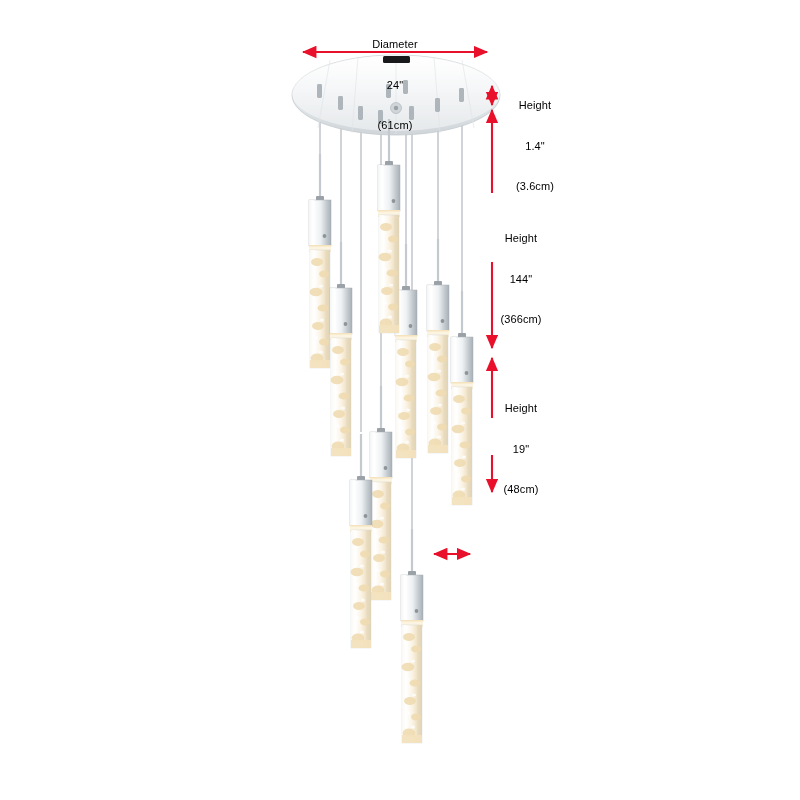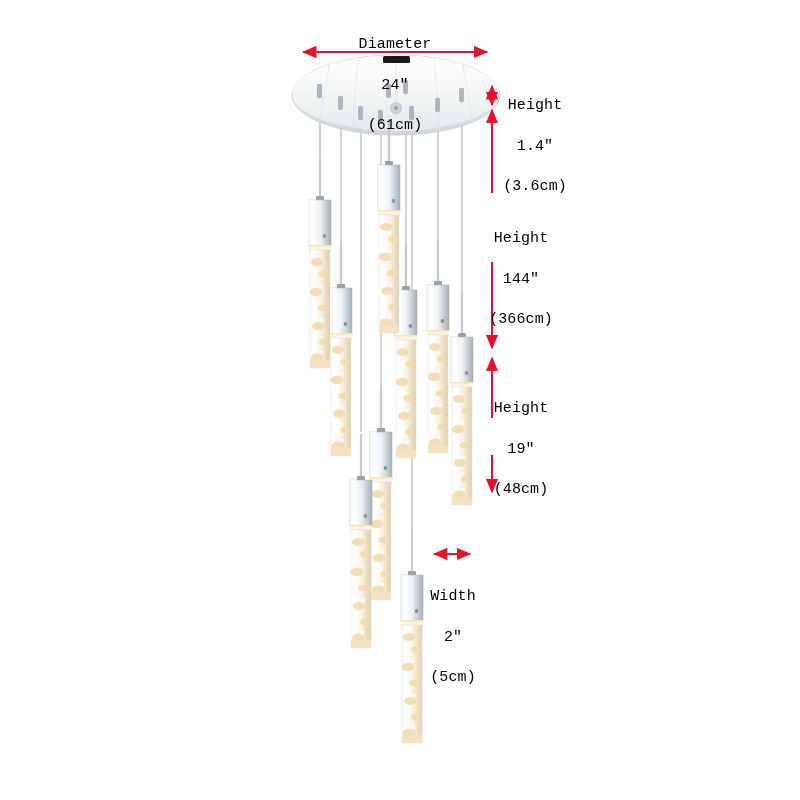--- a/index.html
+++ b/index.html
@@ -6,26 +6,25 @@
   body{
     width:800px;height:800px;background:#ffffff;
     font-family:"Liberation Sans", sans-serif;
     position:relative;overflow:hidden;
   }
   #stage{position:absolute;inset:0;}
 
   .lbl{
     position:absolute;
     color:#000;
-    font-size:15px;
+    font-size:11px;
     line-height:13.5px;
     text-align:center;
     white-space:pre;
     letter-spacing:0.1px;
-    font-family:Liberation Mono, monospace;
   }
   .lbl span{display:block;}
 
   svg.art{position:absolute;left:0;top:0;width:800px;height:800px;overflow:visible;}
 </style>
 </head>
 <body>
 
 <div id="stage">
 
@@ -190,19 +189,14 @@
     <span>144"</span>
     <span>(366cm)</span>
   </div>
 
   <div class="lbl" style="left:478px;top:375px;width:86px;">
     <span>Height</span>
     <span>19"</span>
     <span>(48cm)</span>
   </div>
 
-  <div class="lbl" style="left:418px;top:563px;width:70px;">
-    <span>Width</span>
-    <span>2"</span>
-    <span>(5cm)</span>
-  </div>
 
 </div>
 
 </body></html>

